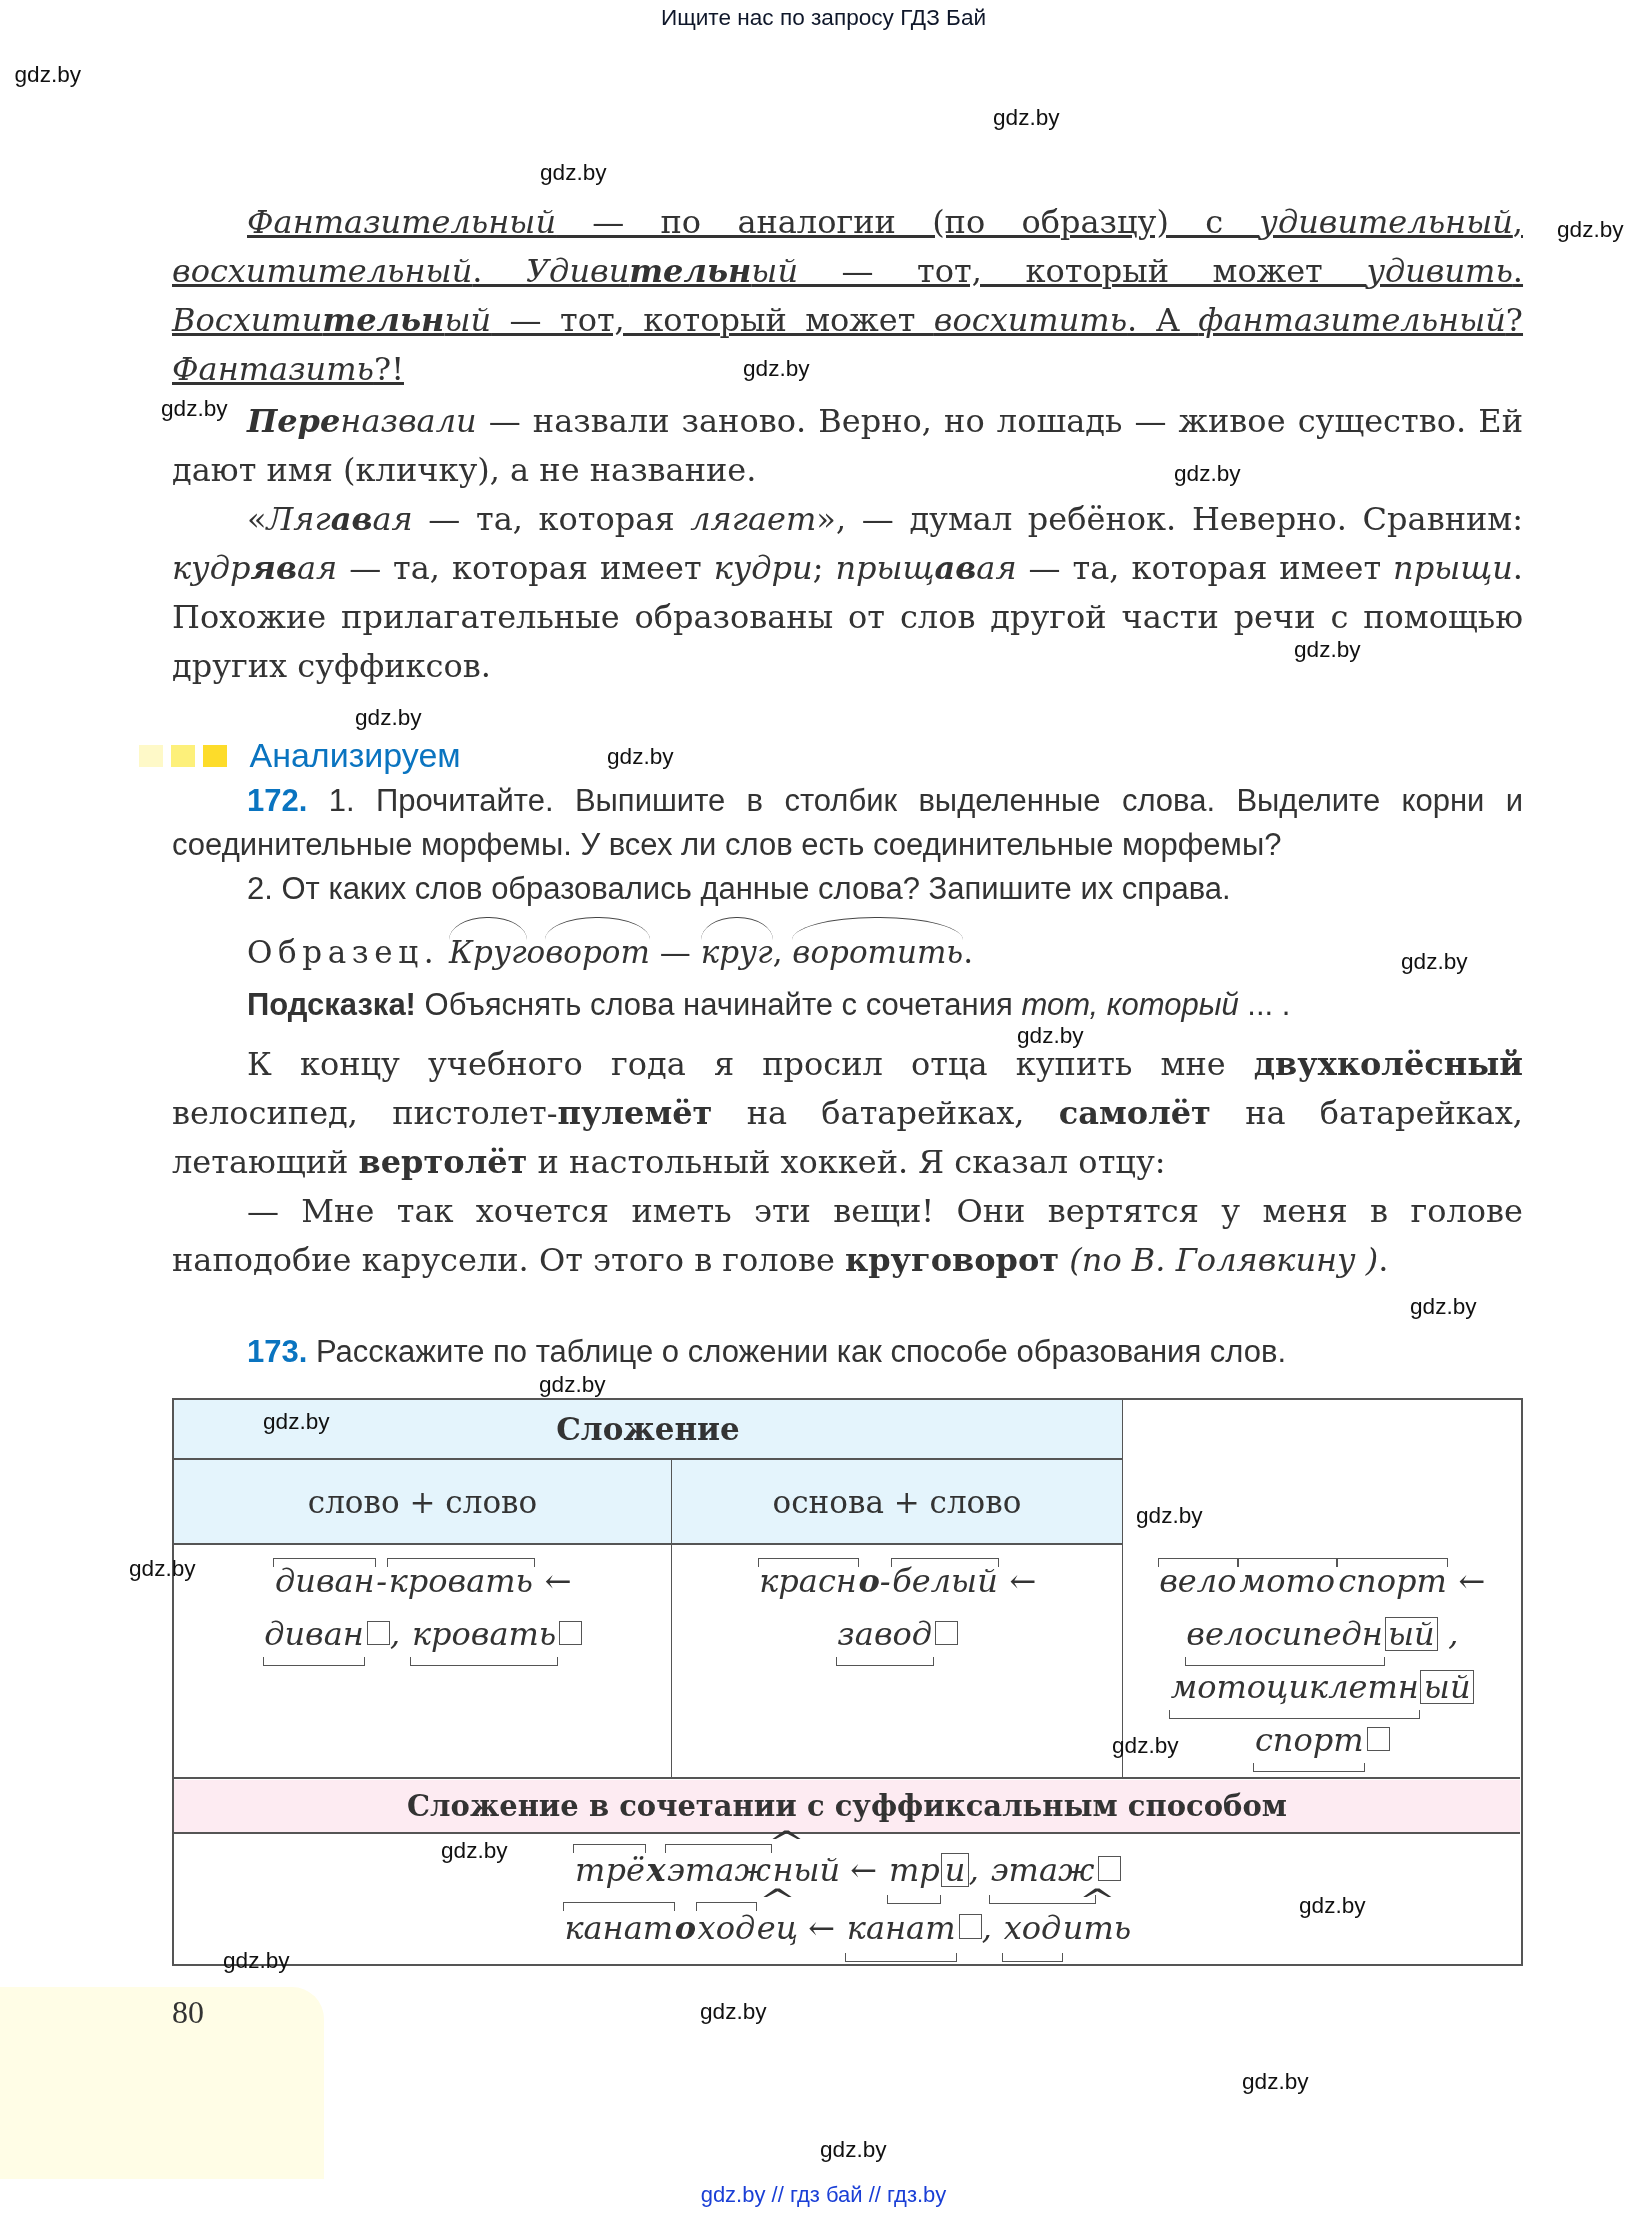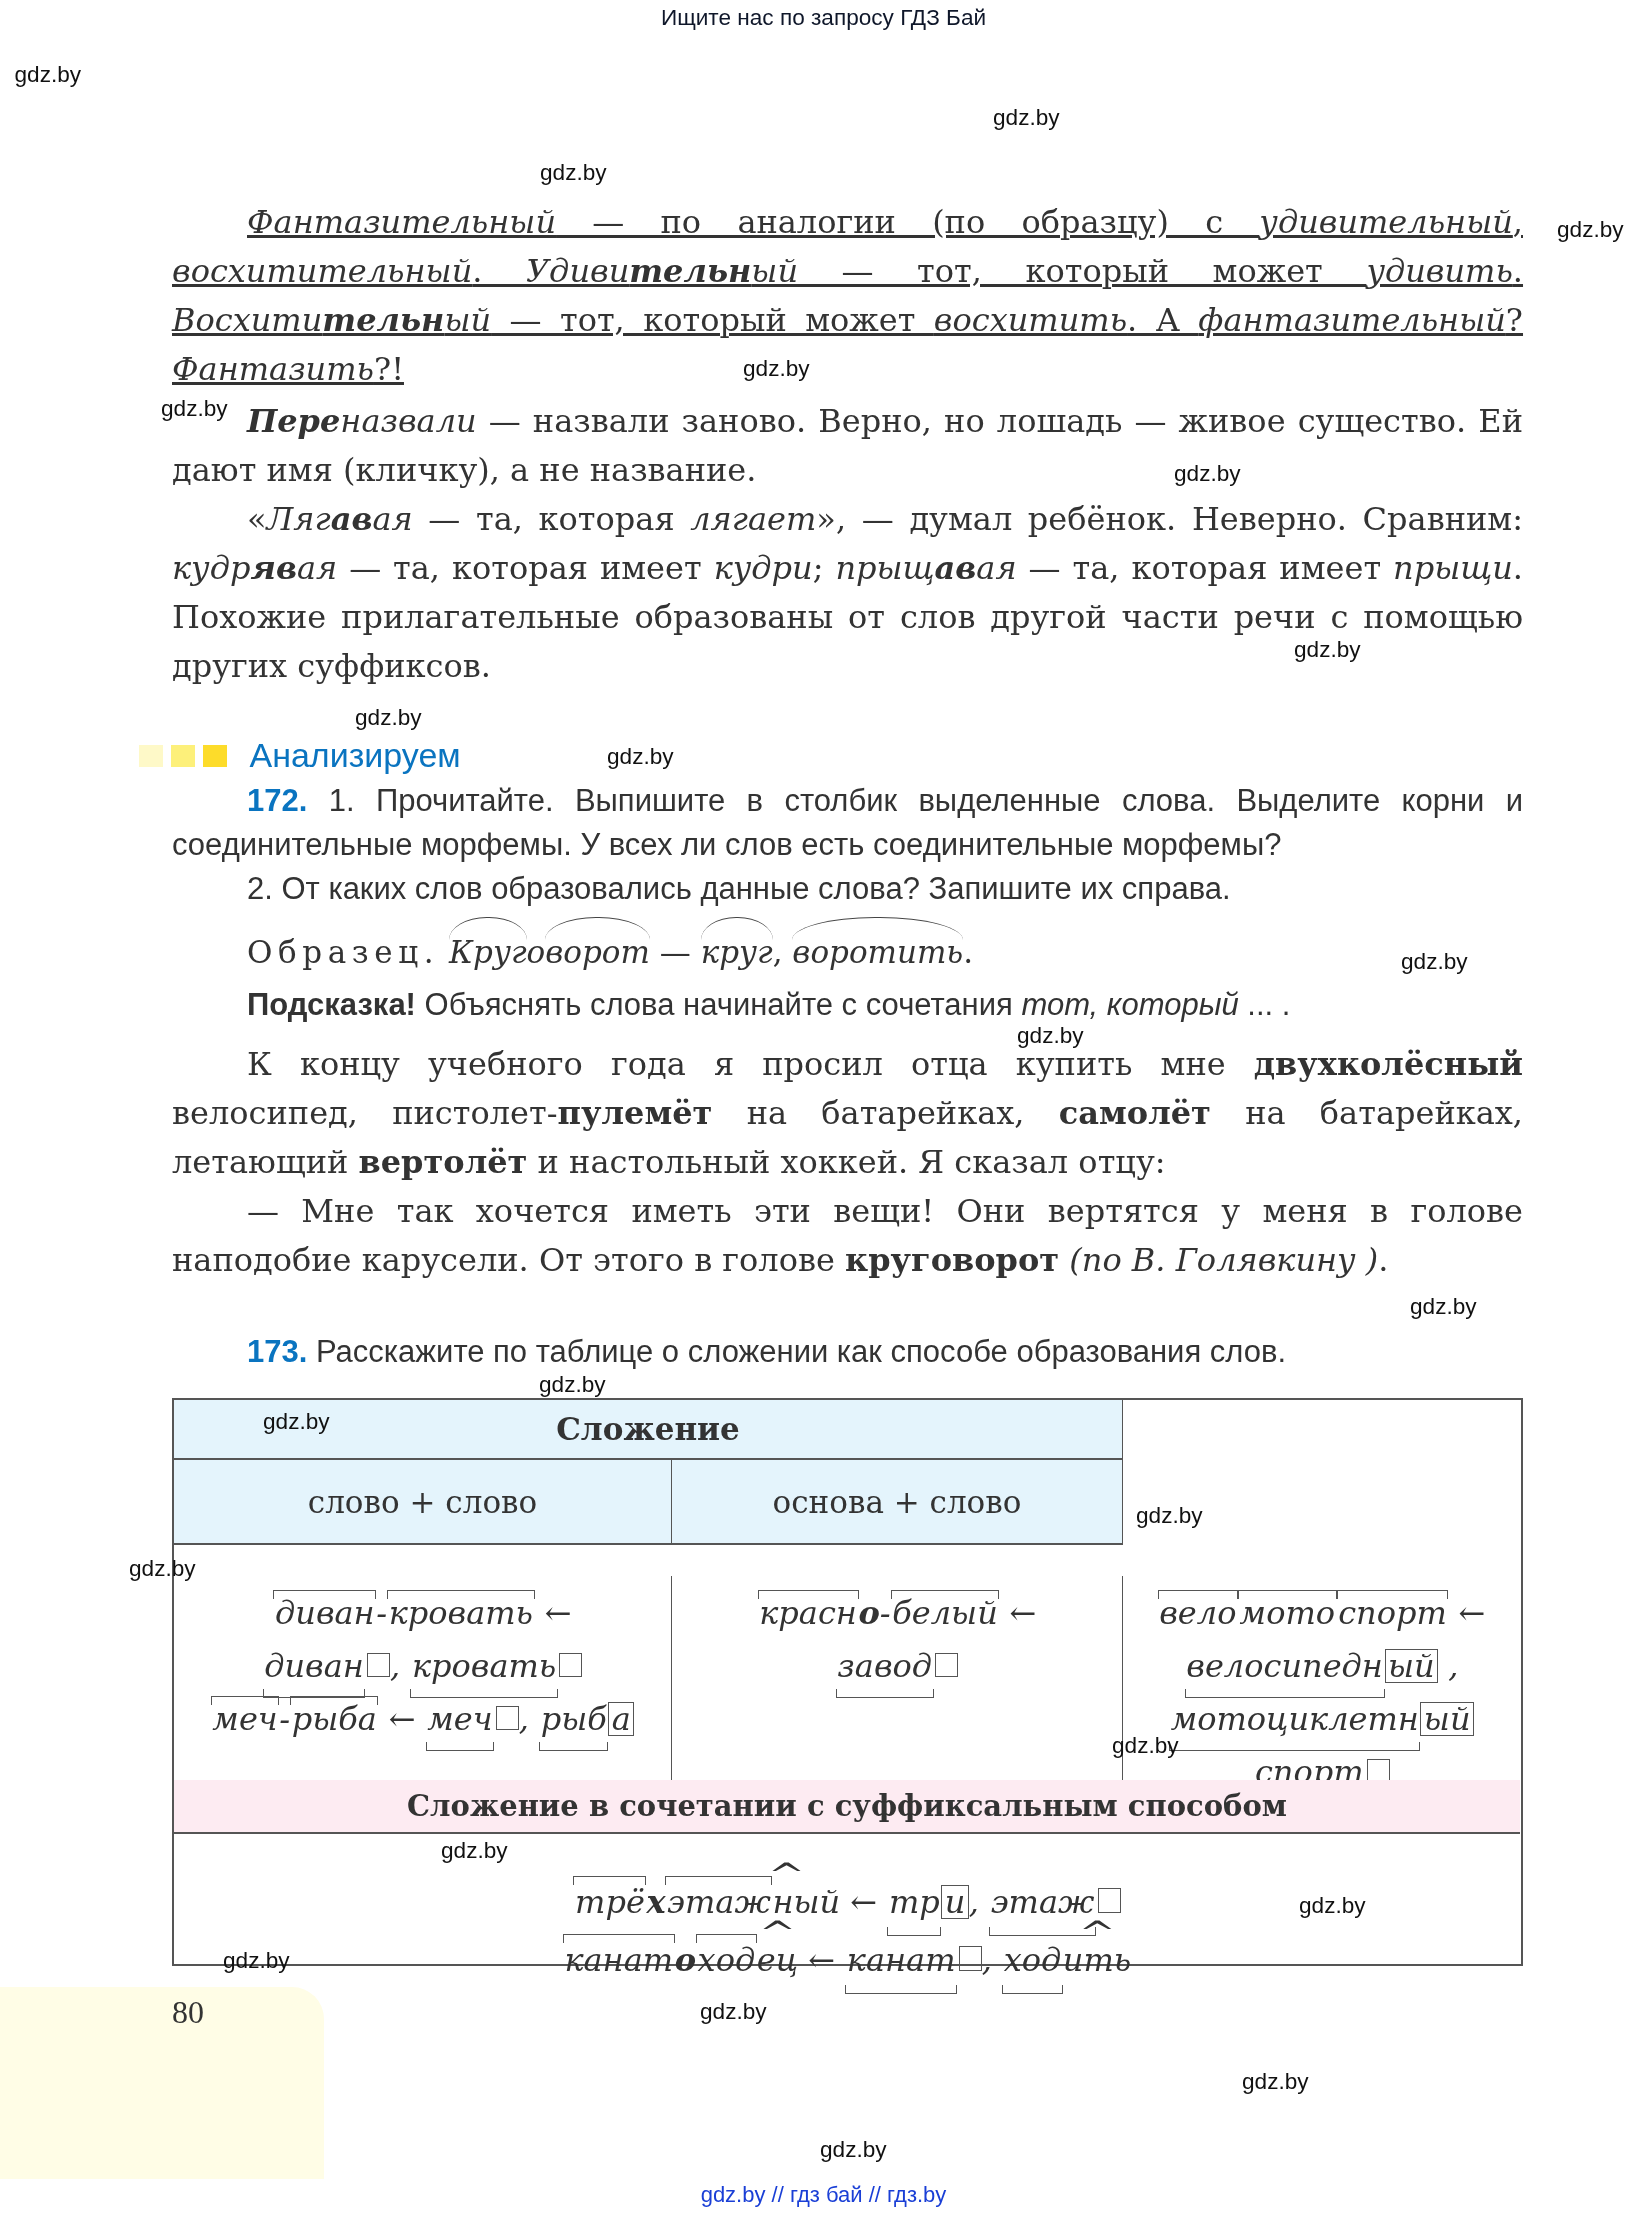--- a/index.html
+++ b/index.html
@@ -35,21 +35,21 @@
 
   
   .tbl { left:172px; top:1398px; width:1351px; height:568px; border:2.4px solid #555; box-sizing:border-box; }
   .cell { position:absolute; box-sizing:border-box; display:flex; align-items:center; justify-content:center;
           text-align:center; font-family:"DejaVu Serif", serif; }
   .hdr-blue { background:#e4f4fc; }
   .hdr-green { background:#eaf4ea; }
   .hdr-pink { background:#fdebf2; }
   .bold-h { font-weight:bold; font-size:31px; color:#333; }
   .sub-h { font-size:31px; color:#333; }
-  .ex { flex-direction:column; font-style:italic; font-size:32px; color:#333; line-height:53px;margin-top:32px; }
+  .ex { flex-direction:column; font-style:italic; font-size:32px; color:#333; line-height:53px; }
   .hl { border-bottom:2.4px solid #555; }
   .vl { border-right:1.2px solid #555; }
   .rt { display:inline-block; position:relative; padding:0 1.6px; }
   .rt::before { content:""; position:absolute; left:0; right:0; top:3.2px; height:8px;
                 border-top:1.6px solid #555; border-left:1.6px solid #555; border-right:1.6px solid #555; }
   .root { display:inline-block; position:relative; padding:0 1.6px; }
   .root::after { content:""; position:absolute; left:0; right:0; bottom:-4.8px; height:8px;
                  border-bottom:1.6px solid #555; border-left:1.6px solid #555; border-right:1.6px solid #555; }
   .end { display:inline-block; border:1.6px solid #555; padding:0 2.4px; line-height:32px; font-style:italic; }
   .empty { display:inline-block; width:21px; height:22.6px; border:1.6px solid #555; vertical-align:baseline; margin-left:1.6px; }
@@ -148,21 +148,20 @@
   <div class="cell hdr-blue sub-h hl vl" style="left:0;top:60px;width:498px;height:85px;">
       <span>слово + слово</span>
     </div>
   <div class="cell hdr-blue sub-h hl vl" style="left:498px;top:60px;width:451px;height:85px;">
       <span>основа + слово</span>
     </div>
 
   <div class="cell ex hl vl" style="left:0;top:144px;width:498px;height:235px;justify-content:flex-start;padding-top:11.3px;">
     <div><span class="rt">диван</span><span>-</span><span class="rt">кровать</span><span style="font-style:normal"> ←</span></div>
     <div><span class="root">диван</span><span class="empty"></span><span>, </span><span class="root">кровать</span><span class="empty"></span></div>
-    <div><span class="rt">меч</span><span>-</span><span class="rt">рыба</span><span style="font-style:normal"> ← </span><span class="root">меч</span><span class="empty"></span><span>, </span><span class="root">рыб</span><span class="end">а</span></div>
   </div>
 
   <div class="cell ex hl vl" style="left:498px;top:144px;width:451px;height:235px;justify-content:flex-start;padding-top:11.3px;">
     <div><span class="rt">красн</span><span class="conn">о</span><span>-</span><span class="rt">белый</span><span style="font-style:normal"> ←</span></div>
     <div><span class="root">завод</span><span class="empty"></span></div>
   </div>
 
   <div class="cell ex hl" style="left:949px;top:144px;width:397px;height:235px;justify-content:flex-start;padding-top:11.3px;">
     <div><span class="rt">вело</span><span class="rt">мото</span><span class="rt">спорт</span><span style="font-style:normal"> ←</span></div>
     <div><span class="root">велосипедн</span><span class="end">ый</span><span> ,</span></div>

